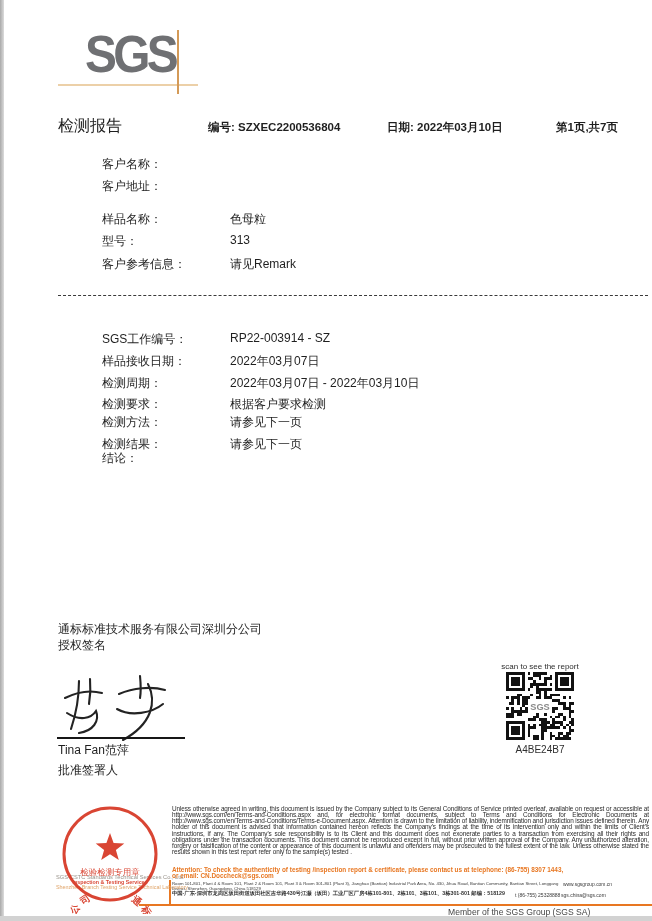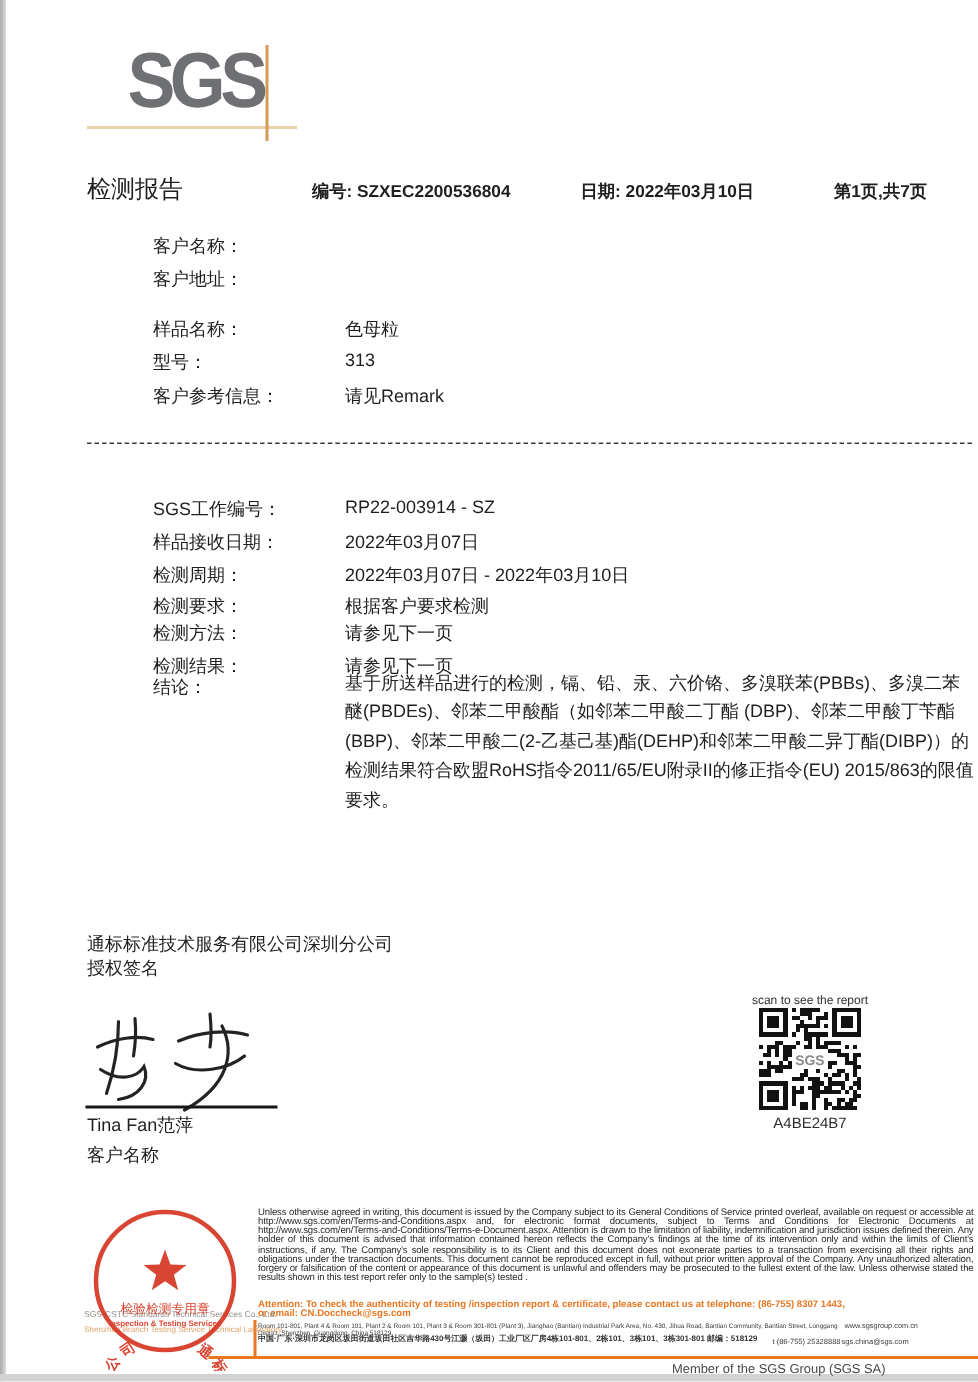--- a/index.html
+++ b/index.html
@@ -94,40 +94,39 @@
   <span class="lbl" style="top:375px">检测周期：</span>
   <span class="val v2" style="top:375px">2022年03月07日 - 2022年03月10日</span>
   <span class="lbl" style="top:396px">检测要求：</span>
   <span class="val v2" style="top:396px">根据客户要求检测</span>
   <span class="lbl" style="top:414px">检测方法：</span>
   <span class="val v2" style="top:414px">请参见下一页</span>
   <span class="lbl" style="top:436px">检测结果：</span>
   <span class="val v2" style="top:436px">请参见下一页</span>
 
   <span class="lbl" style="top:450px">结论：</span>
-  <div class="abs conclusion">基于所送样品进行的检测，镉、铅、汞、六价铬、多溴联苯(PBBs)、多溴二苯醚(PBDEs)、邻苯二甲酸酯（如邻苯二甲酸二丁酯 (DBP)、邻苯二甲酸丁苄酯(BBP)、邻苯二甲酸二(2-乙基己基)酯(DEHP)和邻苯二甲酸二异丁酯(DIBP)）的检测结果符合欧盟RoHS指令2011/65/EU附录II的修正指令(EU) 2015/863的限值要求。</div>
 
   <div class="abs sig-company">通标标准技术服务有限公司深圳分公司</div>
   <div class="abs sig-auth">授权签名</div>
 
   <svg class="abs sigsvg" width="135" height="72" viewBox="0 0 135 72">
     <g fill="none" stroke="#111" stroke-width="2.1" stroke-linecap="round" opacity="0.92">
       <path d="M10 28 C 22 22, 36 20, 47 23"></path>
       <path d="M24 11 C 24 26, 21 44, 16 59"></path>
       <path d="M35 9 C 36 20, 35 28, 34 34"></path>
       <path d="M12 43 C 24 51, 36 49, 41 41 C 45 51, 38 61, 24 63"></path>
       <path d="M64 24 C 78 18, 96 16, 110 20"></path>
       <path d="M85 6 C 86 16, 86 22, 85 28"></path>
       <path d="M62 39 C 76 47, 97 43, 108 34"></path>
       <path d="M93 14 C 102 32, 97 54, 68 70"></path>
     </g>
   </svg>
   <div class="abs sig-line"></div>
   <div class="abs sig-name">Tina Fan范萍</div>
-  <div class="abs sig-role">客户名称</div>
+  <div class="abs sig-role">批准签署人</div>
 
   <div class="abs qr-caption">scan to see the report</div>
   <div class="abs qrsvg" id="qrholder"><svg width="68" height="70" viewBox="0 0 25 25" shape-rendering="crispEdges">
         <rect x="0" y="0" width="25" height="25" fill="#fff"></rect>
         <rect x="8" y="0" width="1" height="1" fill="#121212"></rect>
         <rect x="10" y="0" width="1" height="1" fill="#121212"></rect>
         <rect x="11" y="0" width="1" height="1" fill="#121212"></rect>
         <rect x="12" y="0" width="1" height="1" fill="#121212"></rect>
         <rect x="13" y="0" width="1" height="1" fill="#121212"></rect>
         <rect x="14" y="0" width="1" height="1" fill="#121212"></rect>

